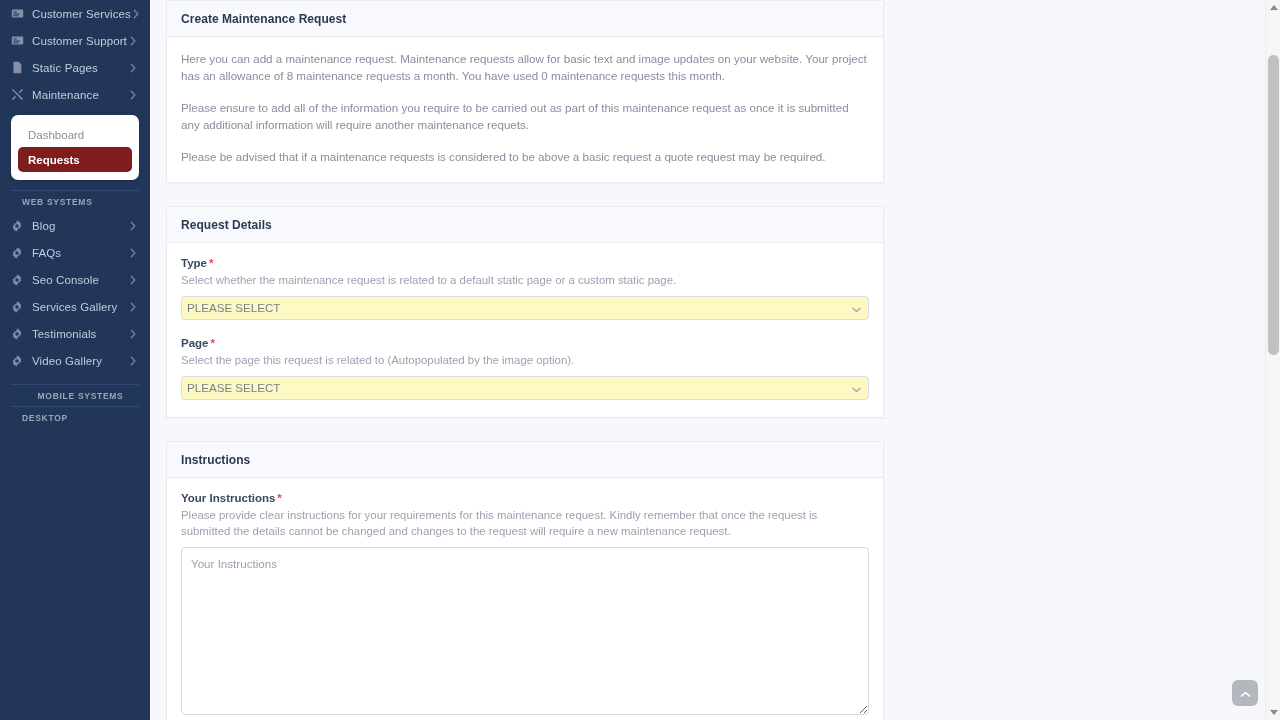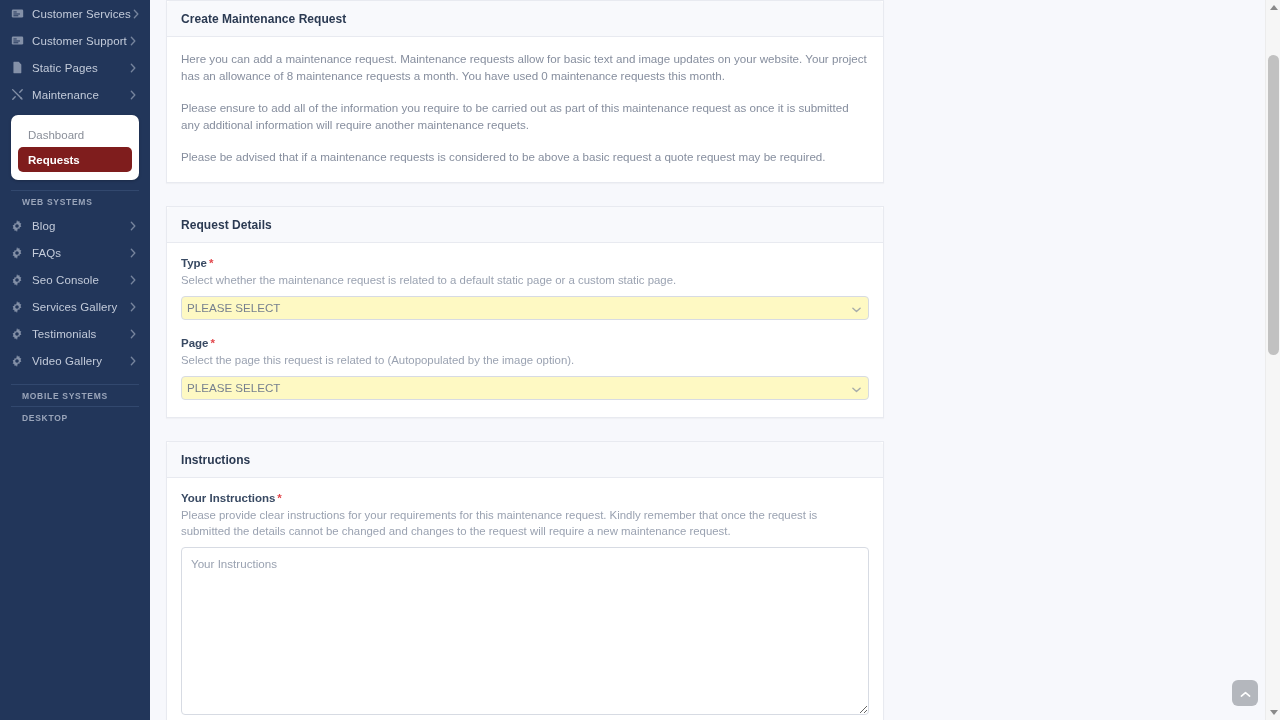--- a/index.html
+++ b/index.html
@@ -378,21 +378,21 @@
         </svg>
     </span>
     <span class="nav-label">Video Gallery</span>
     <span class="chev">
       <svg width="8" height="10" viewBox="0 0 8 12" fill="none" stroke="#aab4c6" stroke-width="1.6" stroke-linecap="round" stroke-linejoin="round">
           <polyline points="2,1.5 6.2,6 2,10.5"></polyline>
         </svg>
     </span>
   </div>
 
-  <div class="sec-head" style="margin-top:10px;">
+  <div class="sec-head" style="margin-top:10px;justify-content:center;">
     <span>MOBILE SYSTEMS</span>
   </div>
 
   <div class="sec-head">
     <span>DESKTOP</span>
   </div>
 
 </div>
 
 <div id="main">

